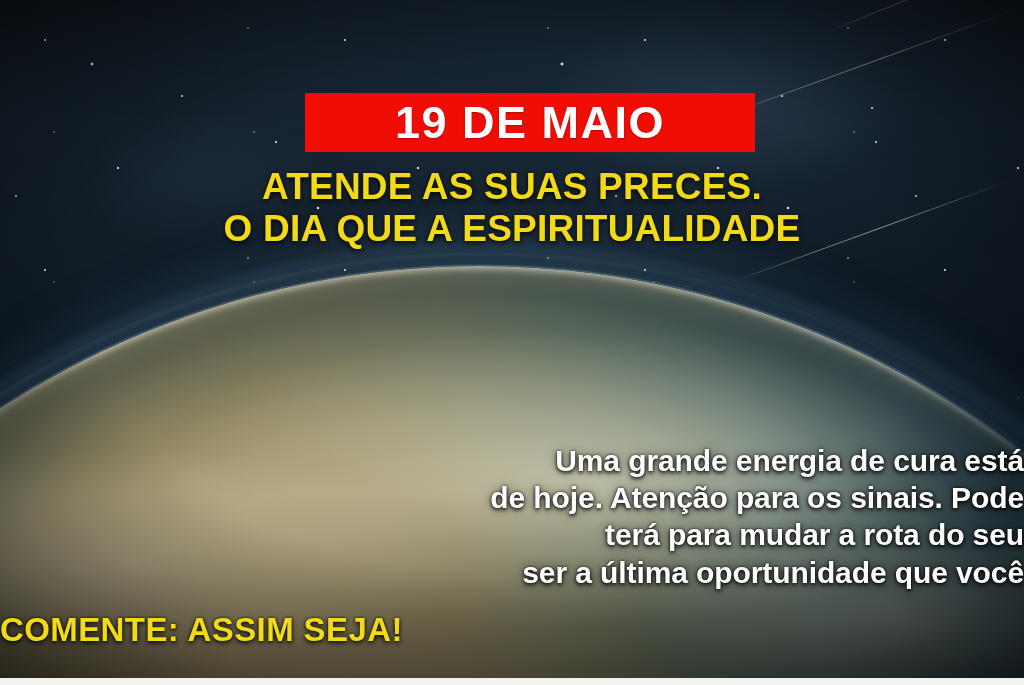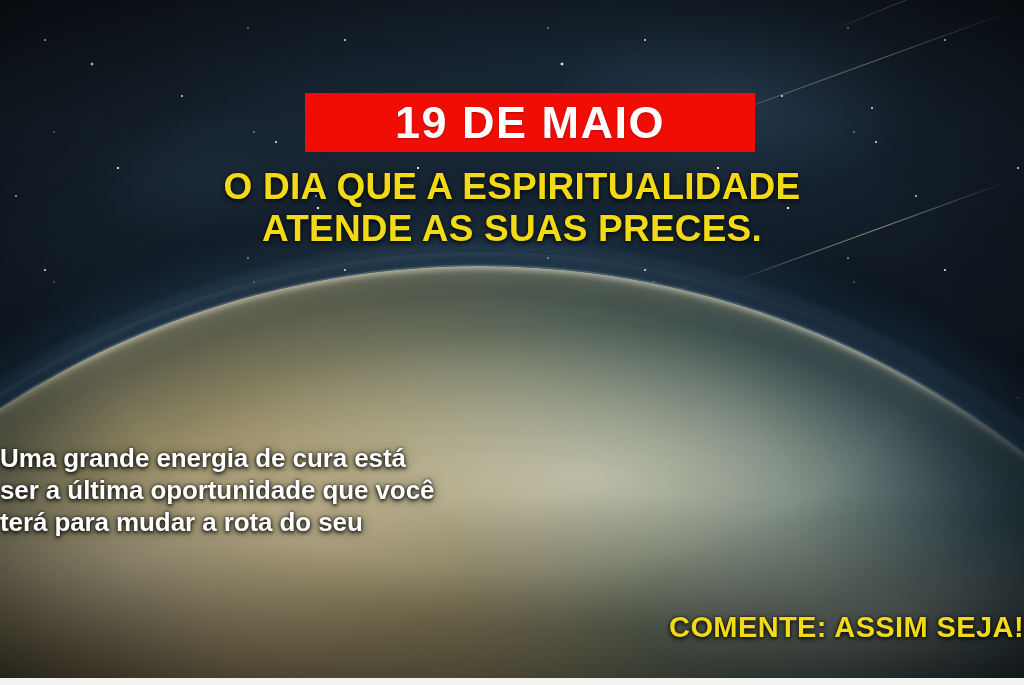--- a/index.html
+++ b/index.html
@@ -231,41 +231,41 @@
     letter-spacing: .2px;
     text-shadow: 0 2px 5px rgba(0,0,0,.78), 0 0 2px rgba(0,0,0,.6);
   }
   .headline-line { display: block; }
 
   .body-copy {
     position: absolute;
     left: 0;
     right: 0;
     top: 442px;
-    text-align: left;
+    text-align: right;
     color: #ffffff;
-    font-size: 26px;
+    font-size: 30px;
     font-weight: 700;
     line-height: 1.24;
     letter-spacing: -.1px;
     text-shadow:
       0 2px 4px rgba(0,0,0,.82),
       0 0 3px rgba(0,0,0,.70),
       0 0 12px rgba(0,0,0,.45);
   }
   .body-line { display: block; }
 
   .cta {
     position: absolute;
     left: 0;
     right: 0;
     top: 612px;
-    text-align: right;
+    text-align: left;
     color: #f2da17;
-    font-size: 29px;
+    font-size: 33px;
     font-weight: 700;
     letter-spacing: .4px;
     line-height: 1.1;
     text-shadow: 0 2px 5px rgba(0,0,0,.85), 0 0 3px rgba(0,0,0,.7);
   }
 
   .bottom-border {
     position: absolute;
     left: 0;
     right: 0;
@@ -305,28 +305,29 @@
 
   <div class="vignette"></div>
 
   <div class="content">
 
     <div class="date-banner">
       <span class="date-banner-text">19 DE MAIO</span>
     </div>
 
     <div class="headline">
+      <span class="headline-line">ATENDE AS SUAS PRECES.</span>
       <span class="headline-line">O DIA QUE A ESPIRITUALIDADE</span>
-      <span class="headline-line">ATENDE AS SUAS PRECES.</span>
     </div>
 
     <div class="body-copy">
       <span class="body-line">Uma grande energia de cura está</span>
+      <span class="body-line">de hoje. Atenção para os sinais. Pode</span>
+      <span class="body-line">terá para mudar a rota do seu</span>
       <span class="body-line">ser a última oportunidade que você</span>
-      <span class="body-line">terá para mudar a rota do seu</span>
     </div>
 
     <div class="cta">COMENTE: ASSIM SEJA!</div>
 
   </div>
 
   <div class="bottom-border"></div>
 
 </div>
 

